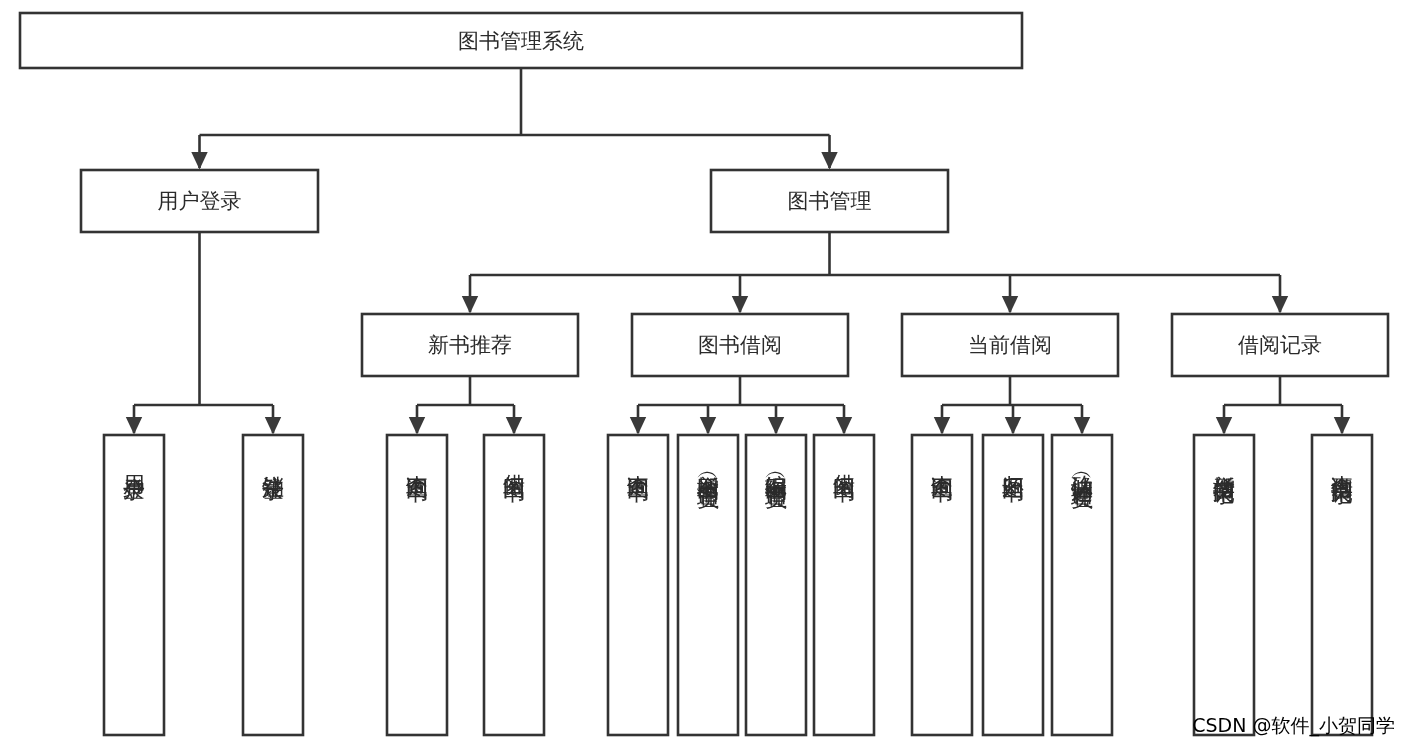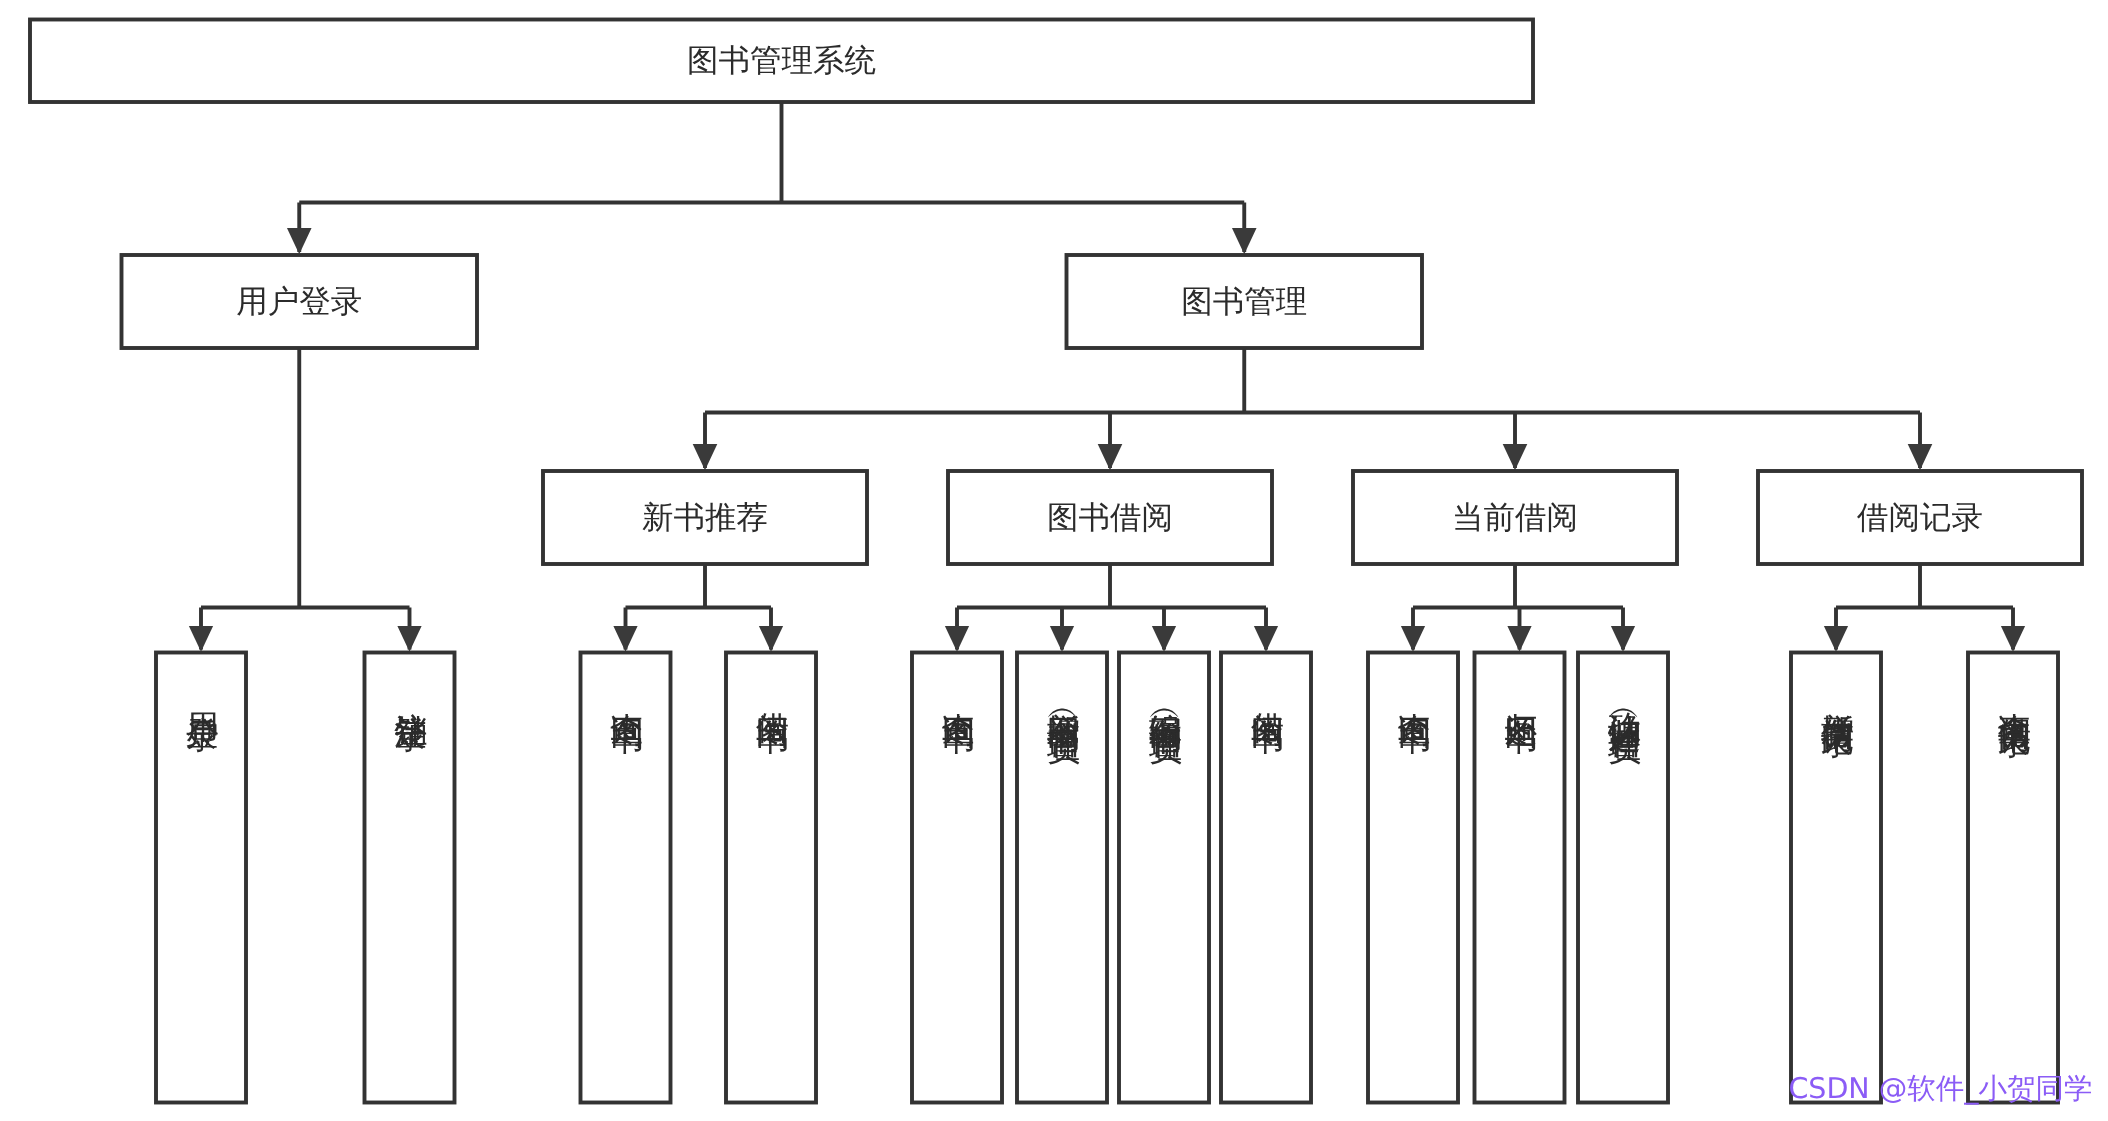--- a/index.html
+++ b/index.html
@@ -61,21 +61,21 @@
     white-space: nowrap;
     pointer-events: none;
     transform: translateX(-50%);
   }
   .watermark {
     position: absolute;
     right: 10px;
     bottom: 8px;
     font-family: "DejaVu Sans", "Liberation Sans", sans-serif;
     font-size: 19px;
-    color: #8b5cf6;
+    color: #000000;
     white-space: nowrap;
     pointer-events: none;
     padding-left: 21px;
   }
 </style>
 </head>
 <body>
 
 <div id="diagram-root">
 

